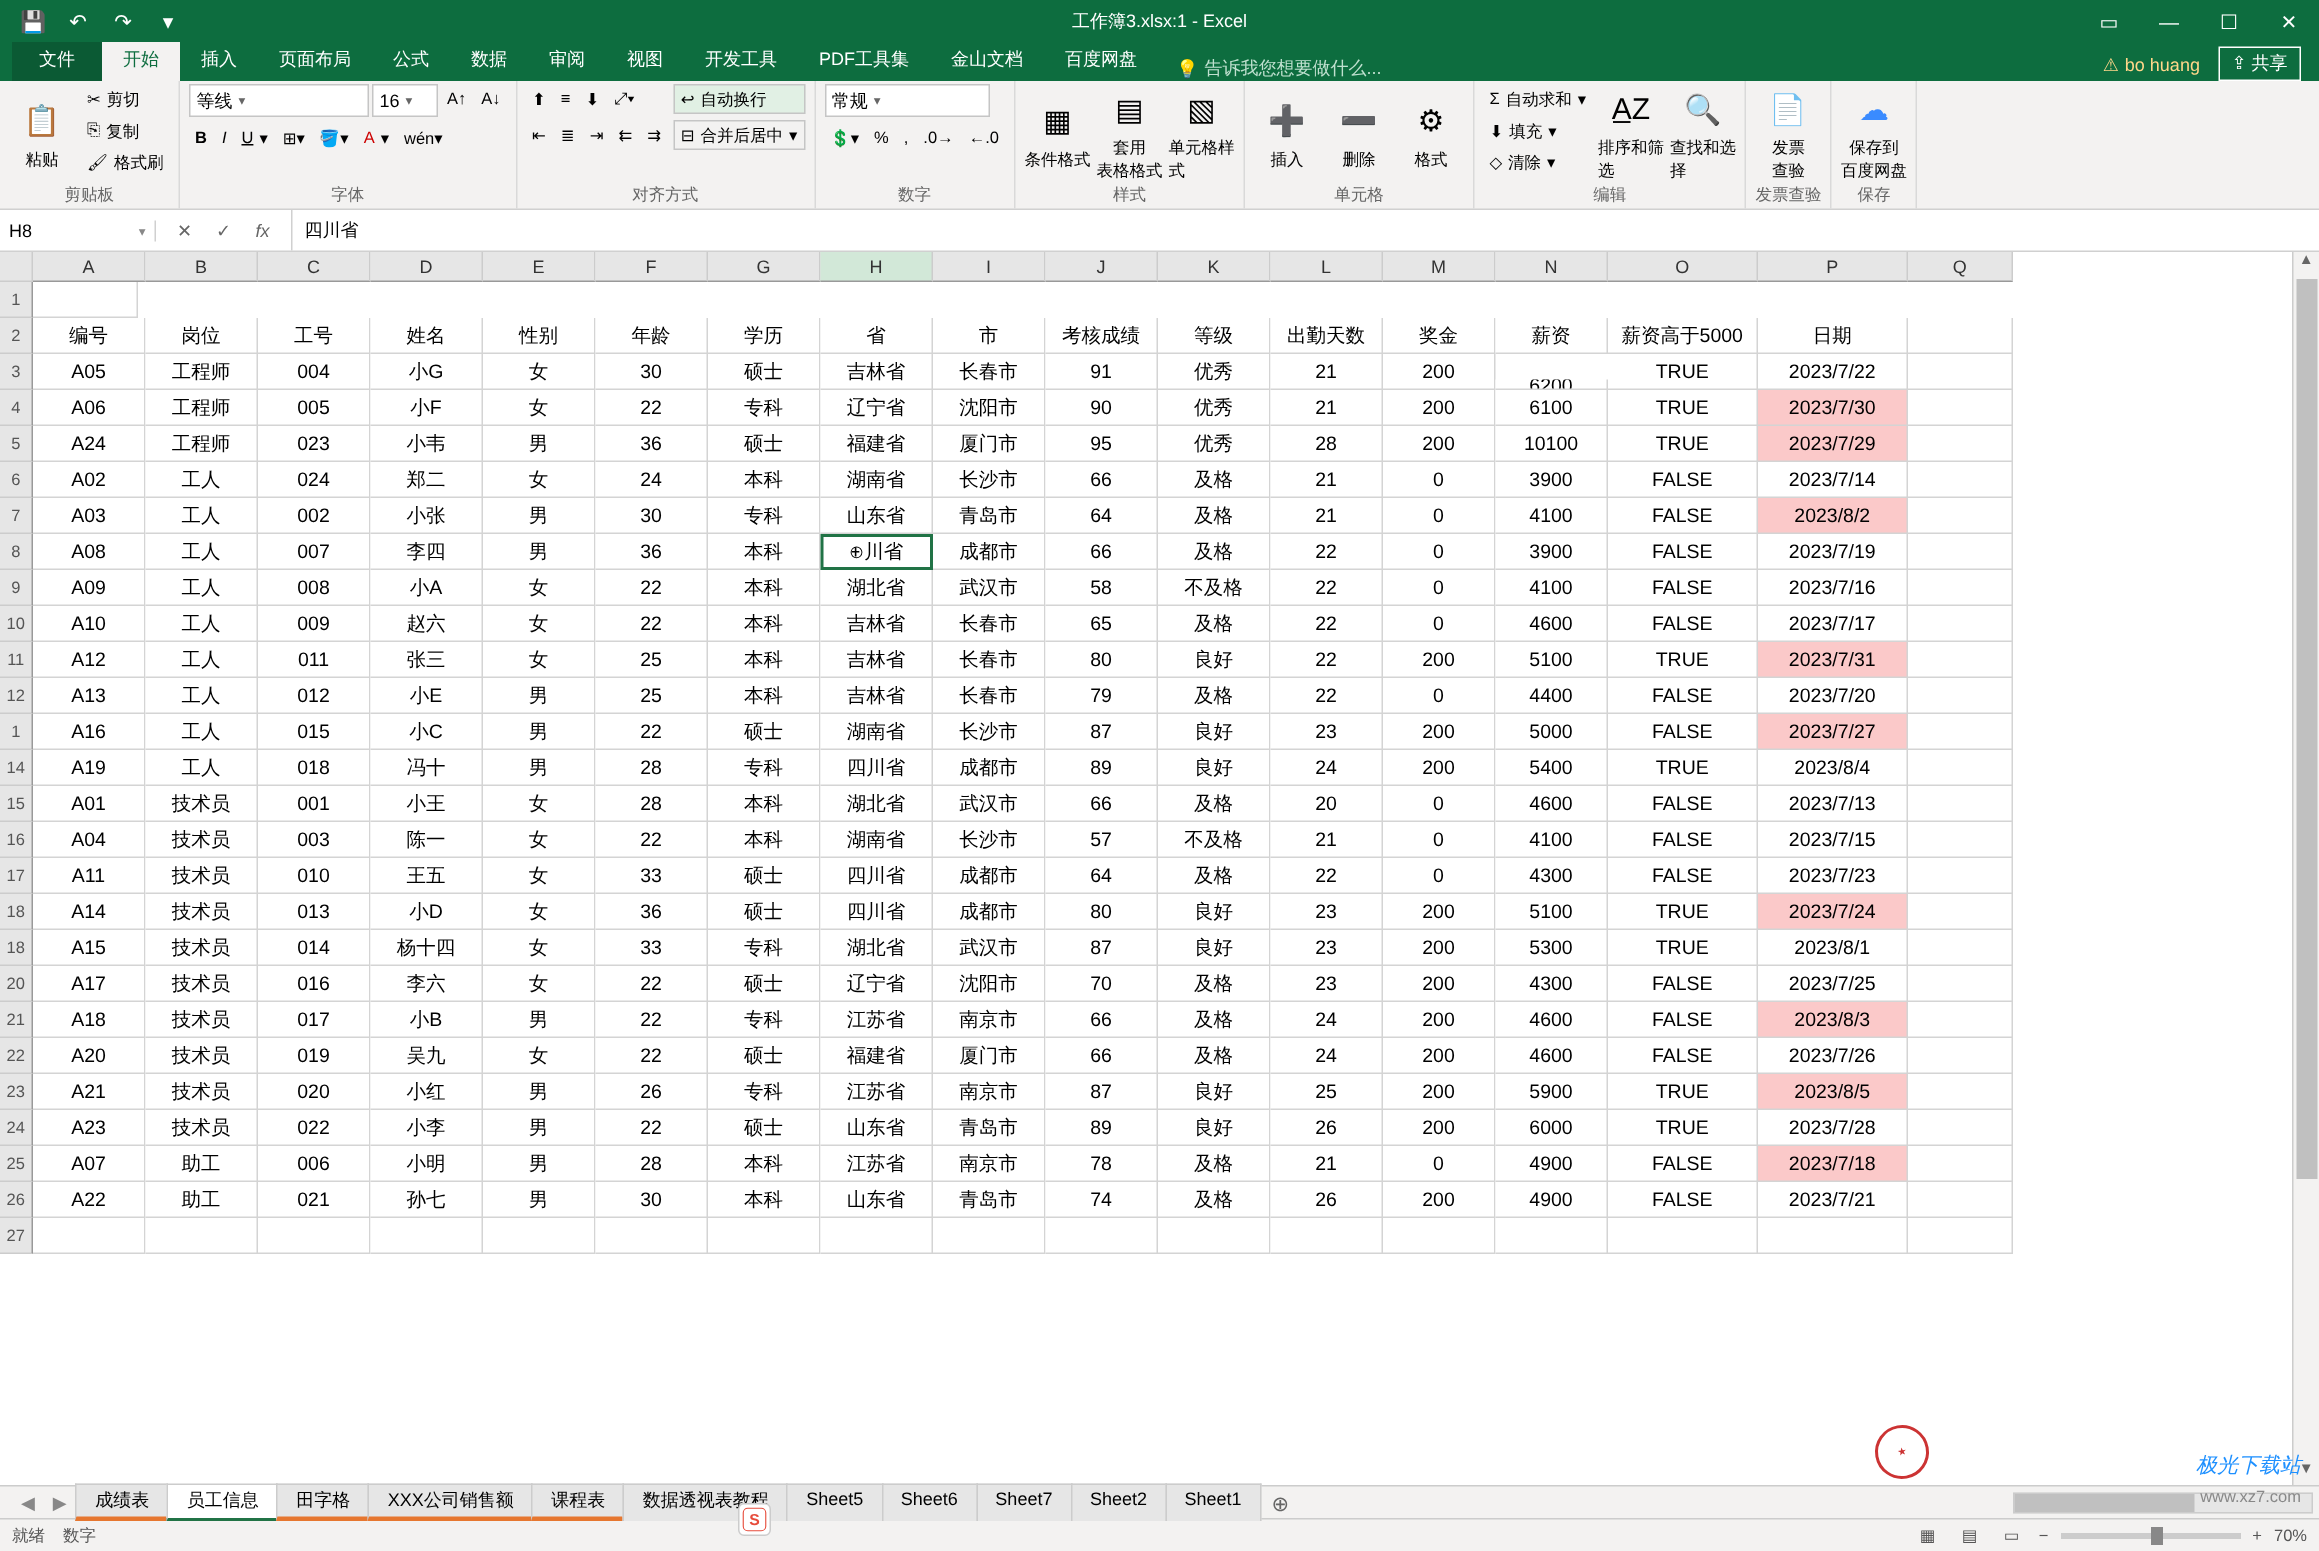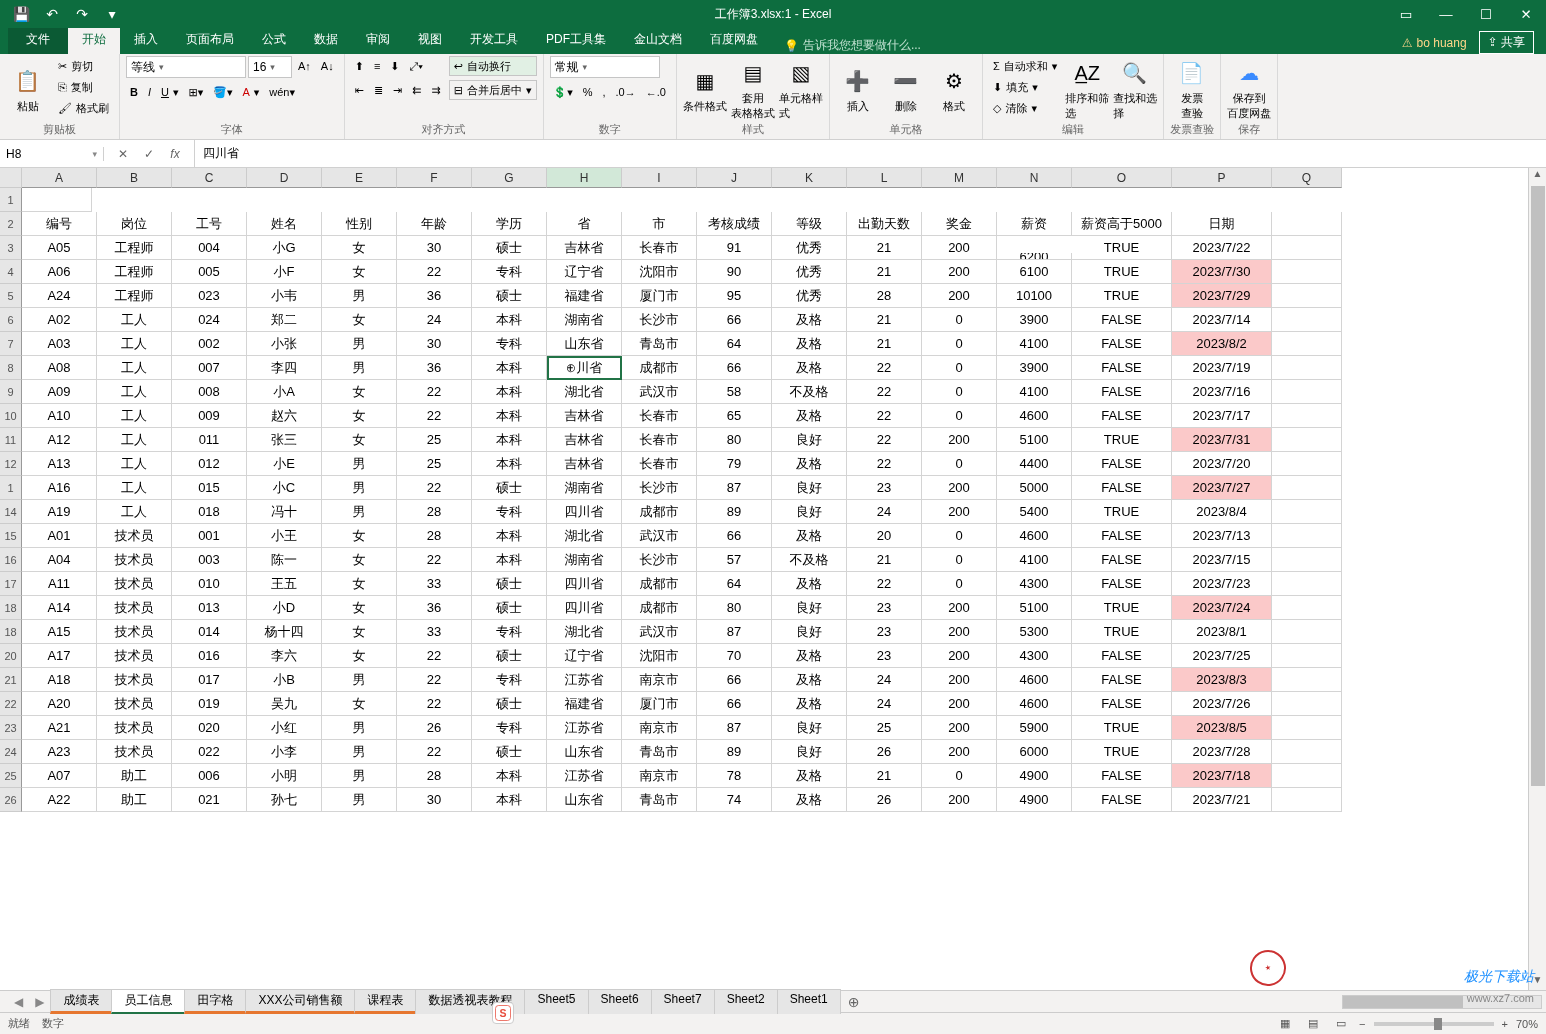--- a/index.html
+++ b/index.html
@@ -841,20 +841,40 @@
           <div class="cell" style="width: 75px;">青岛市</div>
           <div class="cell" style="width: 75px;">74</div>
           <div class="cell" style="width: 75px;">及格</div>
           <div class="cell" style="width: 75px;">26</div>
           <div class="cell" style="width: 75px;">200</div>
           <div class="cell" style="width: 75px;">4900</div>
           <div class="cell" style="width: 100px;">FALSE</div>
           <div class="cell" style="width: 100px;">2023/7/21</div>
           <div class="cell" style="width: 70px;"></div>
         </div>
+        <div class="row-line">
+          <div class="row-header">27</div>
+          <div class="cell" style="width: 75px;"></div>
+          <div class="cell" style="width: 75px;"></div>
+          <div class="cell" style="width: 75px;"></div>
+          <div class="cell" style="width: 75px;"></div>
+          <div class="cell" style="width: 75px;"></div>
+          <div class="cell" style="width: 75px;"></div>
+          <div class="cell" style="width: 75px;"></div>
+          <div class="cell" style="width: 75px;"></div>
+          <div class="cell" style="width: 75px;"></div>
+          <div class="cell" style="width: 75px;"></div>
+          <div class="cell" style="width: 75px;"></div>
+          <div class="cell" style="width: 75px;"></div>
+          <div class="cell" style="width: 75px;"></div>
+          <div class="cell" style="width: 75px;"></div>
+          <div class="cell" style="width: 100px;"></div>
+          <div class="cell" style="width: 100px;"></div>
+          <div class="cell" style="width: 70px;"></div>
+        </div>
       </div>
     <div class="stamp">★</div>
   </div>
   <div class="vscroll">
     <div class="arr">▲</div>
       <div class="thumb"></div>
       <div class="arr" style="position:absolute;bottom:0;width:100%;">▼</div>
   </div>
 </div>
 

